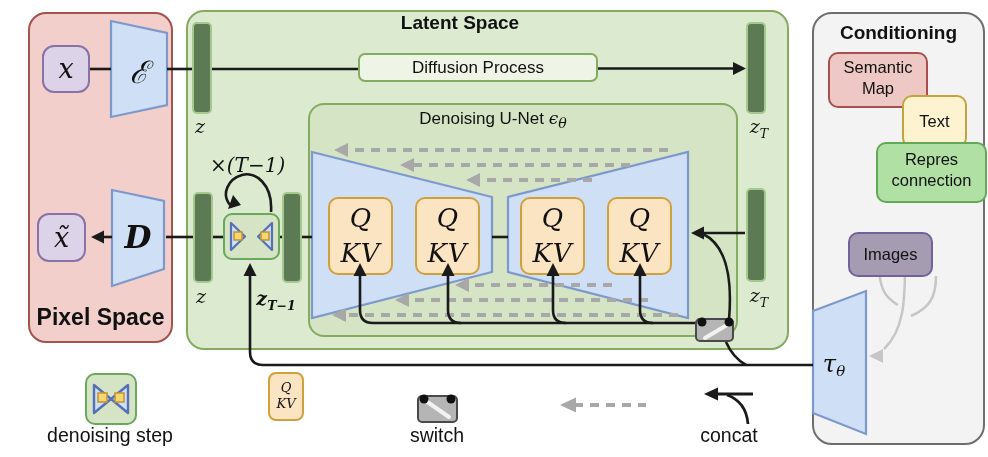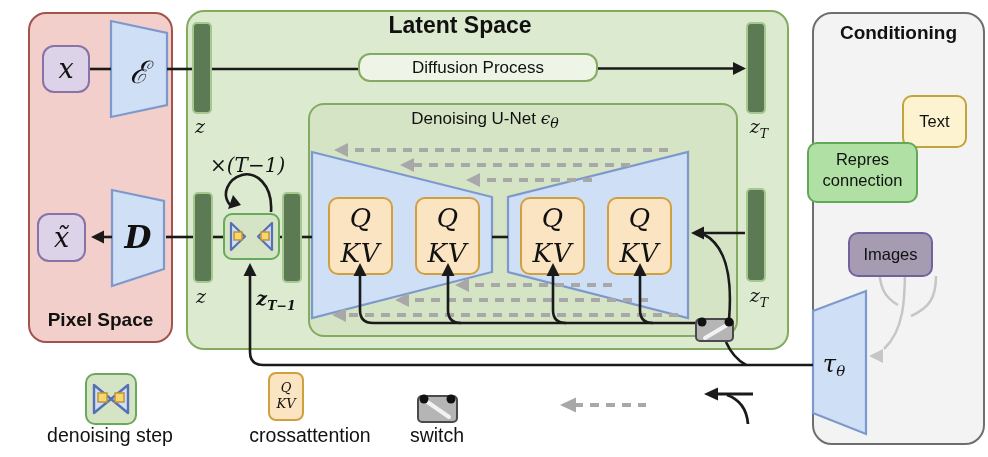--- a/index.html
+++ b/index.html
@@ -26,31 +26,31 @@
   .attn .kv{display:block;font-size:26px;line-height:36px;letter-spacing:1px;}
   .legend-label{z-index:4;text-align:center;font-size:19.5px;top:424px;}
   .condbox{z-index:3;text-align:center;box-sizing:border-box;border-radius:10px;font-size:16.5px;line-height:1.25;}
 </style>
 </head>
 <body>
 
 <div id="stage">
 
   <div class="abs panel" id="pixel">
-    <div class="panel-title" style="bottom:10px;font-size:19px;">Pixel Space</div>
+    <div class="panel-title" style="bottom:10px;font-size:23px;">Pixel Space</div>
   </div>
   <div class="abs panel" id="latent"></div>
   <div class="abs panel" id="unet"></div>
   <div class="abs panel" id="cond">
     <div class="panel-title" style="top:8px;font-size:19px;">Conditioning</div>
   </div>
 
-  <div class="abs" style="left:380px;top:12px;width:160px;text-align:center;font-weight:bold;font-size:23px;z-index:4;">Latent Space</div>
-
-  <div class="abs" style="left:314px;top:108px;width:342px;text-align:center;font-size:17px;z-index:4;"><span>Denoising U-Net</span>&nbsp;<span class="math">ϵ</span><sub class="math">θ</sub></div>
+  <div class="abs" style="left:380px;top:12px;width:160px;text-align:center;font-weight:bold;font-size:19px;z-index:4;">Latent Space</div>
+
+  <div class="abs" style="left:322px;top:108px;width:342px;text-align:center;font-size:17px;z-index:4;"><span>Denoising U-Net</span>&nbsp;<span class="math">ϵ</span><sub class="math">θ</sub></div>
 
   <svg id="svgA" class="layer" width="988" height="457" viewBox="0 0 988 457">
     <g>
       <polygon points="111,21 167,33 167,105 111,117" style="fill:var(--blue-fill);stroke:var(--blue-border);stroke-width:2.2"></polygon>
     </g>
     <g>
       <polygon points="112,190 164,201 164,269 112,286" style="fill:var(--blue-fill);stroke:var(--blue-border);stroke-width:2.2"></polygon>
     </g>
     <g>
       <polygon points="312,152 492,197 492,272 312,318" style="fill:var(--blue-fill);stroke:var(--blue-border);stroke-width:2.2"></polygon>
@@ -97,21 +97,21 @@
 
   <div class="abs node" style="left:42px;top:45px;width:48px;height:48px;border-radius:12px;background:#ddd3e8;border:2.5px solid #8a71a8;">
     <span class="math" style="font-size:27px;line-height:44px;">x</span>
   </div>
   <div class="abs node" style="left:37px;top:213px;width:49px;height:49px;border-radius:12px;background:#ddd3e8;border:2.5px solid #8a71a8;">
     <span class="math" style="font-size:27px;line-height:46px;">x̃</span>
   </div>
   <div class="abs math" style="left:119px;top:50px;width:40px;text-align:center;font-size:31px;z-index:4;">ℰ</div>
   <div class="abs math" style="left:118px;top:219px;width:40px;text-align:center;font-size:31px;font-weight:bold;z-index:4;">D</div>
 
-  <div class="abs node" style="left:358px;top:53px;width:240px;height:29px;border-radius:12px;background:var(--diffusion-fill);border:2.5px solid var(--latent-border);font-size:17px;line-height:26px;text-align:center;"><span>Diffusion Process</span></div>
+  <div class="abs node" style="left:358px;top:53px;width:240px;height:29px;border-radius:7px;background:var(--diffusion-fill);border:2.5px solid var(--latent-border);font-size:17px;line-height:26px;text-align:center;"><span>Diffusion Process</span></div>
 
   <div class="abs math" style="left:210px;top:153px;width:70px;text-align:center;font-size:20px;z-index:4;">×(T−1)</div>
 
   <div class="abs node" style="left:223px;top:213px;width:57px;height:47px;border-radius:9px;background:var(--unet-fill);border:2px solid #6aa85c;"></div>
 
   <div class="abs node attn" style="left:328px;">
       <span class="q math">Q</span>
       <span class="kv math">KV</span>
     </div>
   <div class="abs node attn" style="left:415px;">
@@ -120,36 +120,37 @@
     </div>
   <div class="abs node attn" style="left:520px;">
       <span class="q math">Q</span>
       <span class="kv math">KV</span>
     </div>
   <div class="abs node attn" style="left:607px;">
       <span class="q math">Q</span>
       <span class="kv math">KV</span>
     </div>
 
+  <div class="abs condbox" style="left:828px;top:52px;width:100px;height:56px;background:var(--semantic-fill);border:2.5px solid var(--semantic-border);padding-top:3px;"><span>Semantic</span><br><span>Map</span></div>
   <div class="abs condbox" style="left:902px;top:95px;width:65px;height:53px;background:var(--text-fill);border:2.5px solid var(--text-border);line-height:48px;"><span>Text</span></div>
-  <div class="abs condbox" style="left:807px;top:142px;width:111px;height:61px;background:var(--repr-fill);border:2.5px solid var(--repr-border);padding-top:5px;"><span>Repres</span><br><span>connection</span></div>
+  <div class="abs condbox" style="left:876px;top:142px;width:111px;height:61px;background:var(--repr-fill);border:2.5px solid var(--repr-border);padding-top:5px;"><span>Repres</span><br><span>connection</span></div>
   <div class="abs condbox" style="left:848px;top:200px;width:85px;height:45px;background:var(--images-fill);border:2.5px solid var(--images-border);line-height:40px;margin-top:32px;"><span>Images</span></div>
 
   <div class="abs" style="left:812px;top:350px;width:44px;text-align:center;z-index:4;"><span class="math" style="font-size:24px;">τ</span><sub class="math" style="font-size:15px;">θ</sub></div>
 
   <div class="abs node" style="left:85px;top:373px;width:52px;height:52px;border-radius:10px;background:var(--unet-fill);border:2.5px solid #6aa85c;"></div>
   <div class="abs legend-label" style="left:25px;width:170px;">denoising step</div>
 
   <div class="abs node" style="left:268px;top:372px;width:36px;height:49px;border-radius:8px;background:var(--attn-fill);border:2.5px solid var(--attn-border);">
     <span class="math" style="display:block;font-size:13px;line-height:17px;margin-top:5px;">Q</span>
     <span class="math" style="display:block;font-size:13px;line-height:15px;">KV</span>
   </div>
-  <div class="abs legend-label" style="left:220px;width:180px;">crossattention</div>
 
   <div class="abs legend-label" style="left:392px;width:90px;">switch</div>
+  <div class="abs legend-label" style="left:686px;width:86px;">concat</div>
 
   <svg id="svgB" class="layer" width="988" height="457" viewBox="0 0 988 457">
     <g style="stroke:var(--black);stroke-width:2.6;fill:none;">
       <line x1="90" y1="69" x2="111" y2="69"></line>
       <line x1="167" y1="69" x2="192" y2="69"></line>
       <line x1="212" y1="69" x2="358" y2="69"></line>
       <line x1="598" y1="68.5" x2="736" y2="68.5"></line>
     </g>
     <polygon points="746,68.5 733,62 733,75" style="fill:var(--black)"></polygon>
     <g style="stroke:var(--black);stroke-width:2.6;fill:none;">

